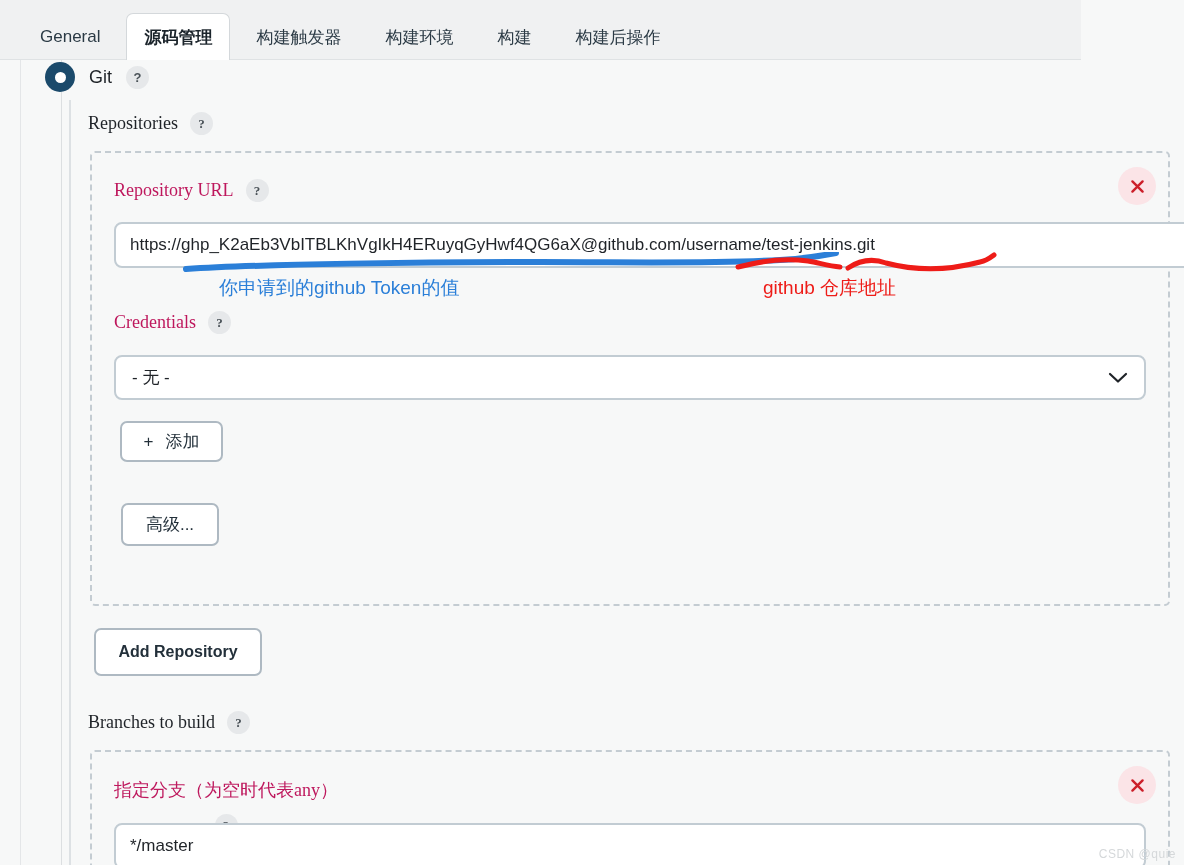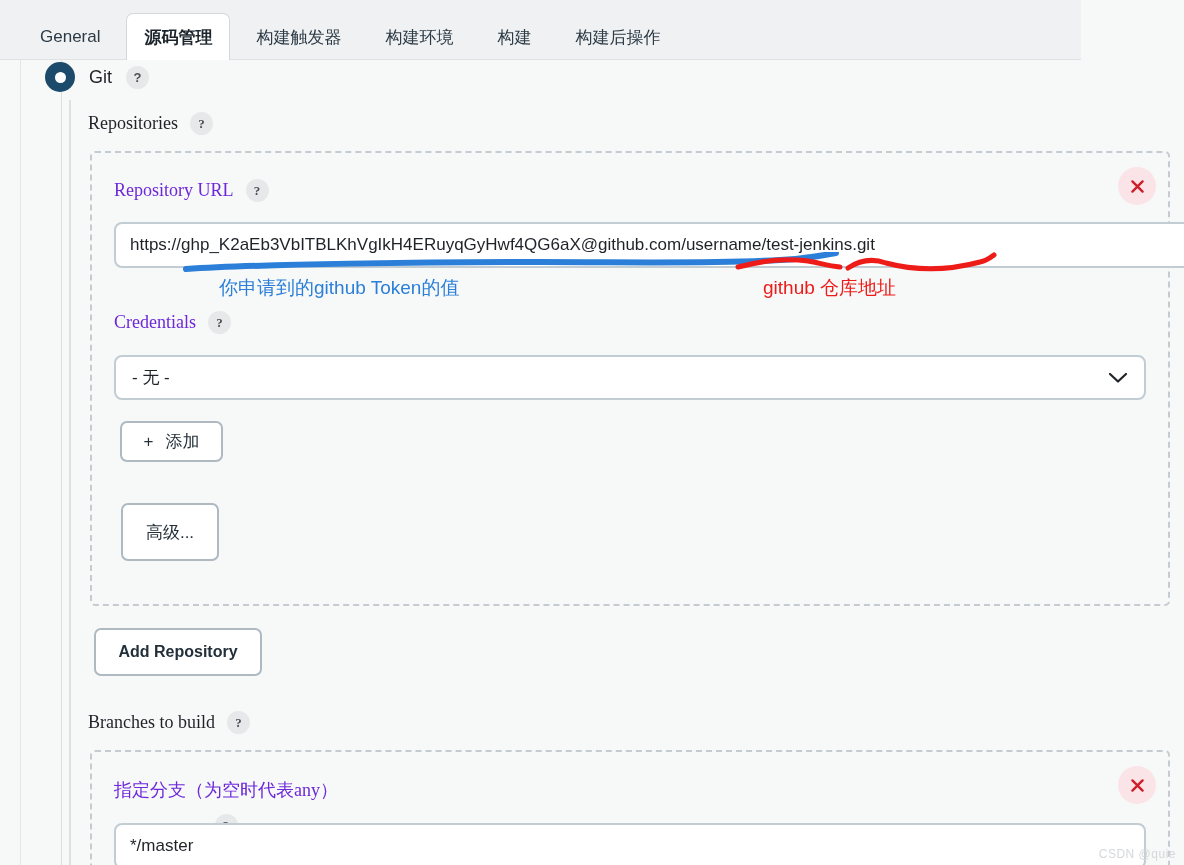--- a/index.html
+++ b/index.html
@@ -116,21 +116,21 @@
   }
   .label-row .lbl { font-size: 18px; color: #1f2328; }
 
   .dashed-box {
     position: absolute;
     border: 2px dashed #c4ccd2;
     border-radius: 5px;
     background: transparent;
   }
 
-  .field-label { font-size: 18px; color: #6d28d9; }
+  .field-label { font-size: 18px; color: #be185d; }
 
   .text-input {
     position: absolute;
     background: #ffffff;
     border: 2px solid #c2ccd3;
     border-radius: 8px;
     font-size: 17px;
     color: #1f2328;
     padding: 0 14px;
     display: flex;
@@ -271,21 +271,21 @@
     <svg width="20" height="12" viewBox="0 0 20 12">
       <path d="M2 2 L10 9.5 L18 2" stroke="#1f2328" stroke-width="2.2" fill="none" stroke-linecap="round" stroke-linejoin="round"></path>
     </svg>
   </div>
 
   <div class="btn" style="left:120px; top:421px; width:103px; height:41px;">
     <span>+</span>
     <span>添加</span>
   </div>
 
-  <div class="btn" style="left:121px; top:503px; width:98px; height:58px;">
+  <div class="btn" style="left:121px; top:503px; width:98px; height:43px;">
     <span>高级...</span>
   </div>
 
   <div class="btn bold" style="left:94px; top:628px; width:168px; height:48px;">
     <span>Add Repository</span>
   </div>
 
   <div class="label-row" style="left:88px; top:711px;">
     <span class="lbl">Branches to build</span>
     <span class="help">?</span>

